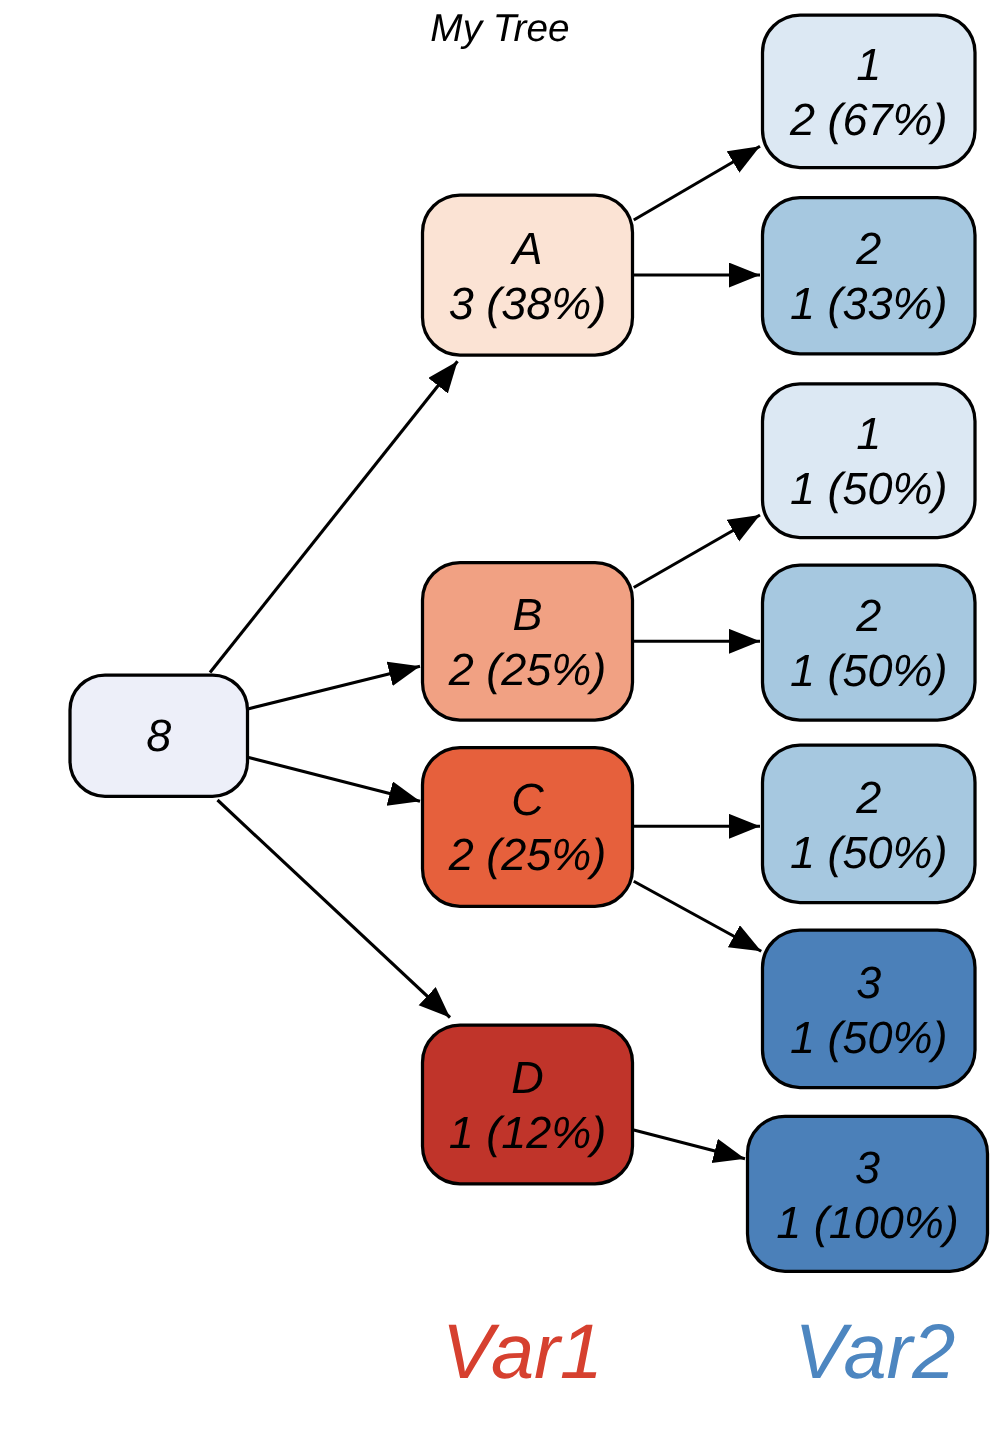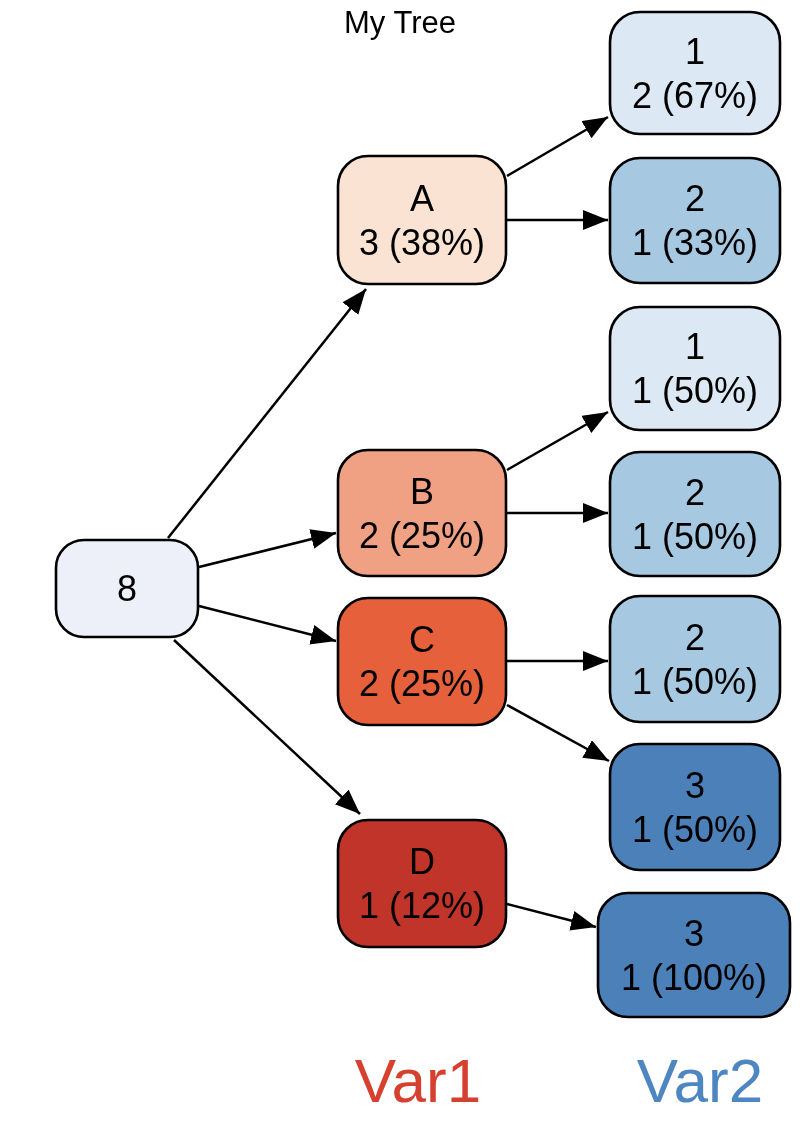--- a/index.html
+++ b/index.html
@@ -6,20 +6,21 @@
     margin: 0;
     padding: 0;
     background: #ffffff;
   }
   .canvas {
     position: relative;
     width: 800px;
     height: 1143px;
     background: #ffffff;
     font-family: "Liberation Sans", "DejaVu Sans", sans-serif;
+    font-style: italic;
   }
   svg { display: block; }
   .node-box {
     stroke: #000000;
     stroke-width: 2.6;
   }
   .node-text {
     font-family: "Liberation Sans", "DejaVu Sans", sans-serif;
     font-size: 36px;
     fill: #000000;

